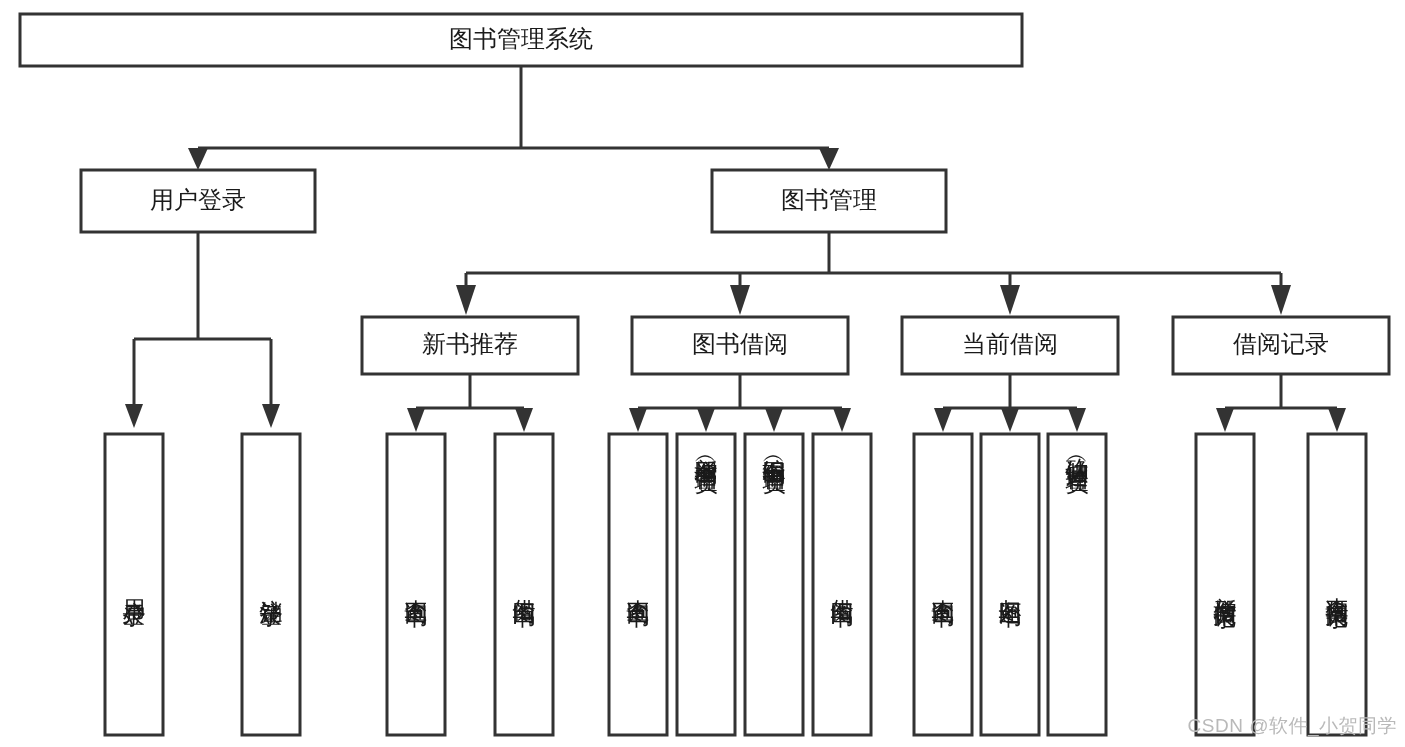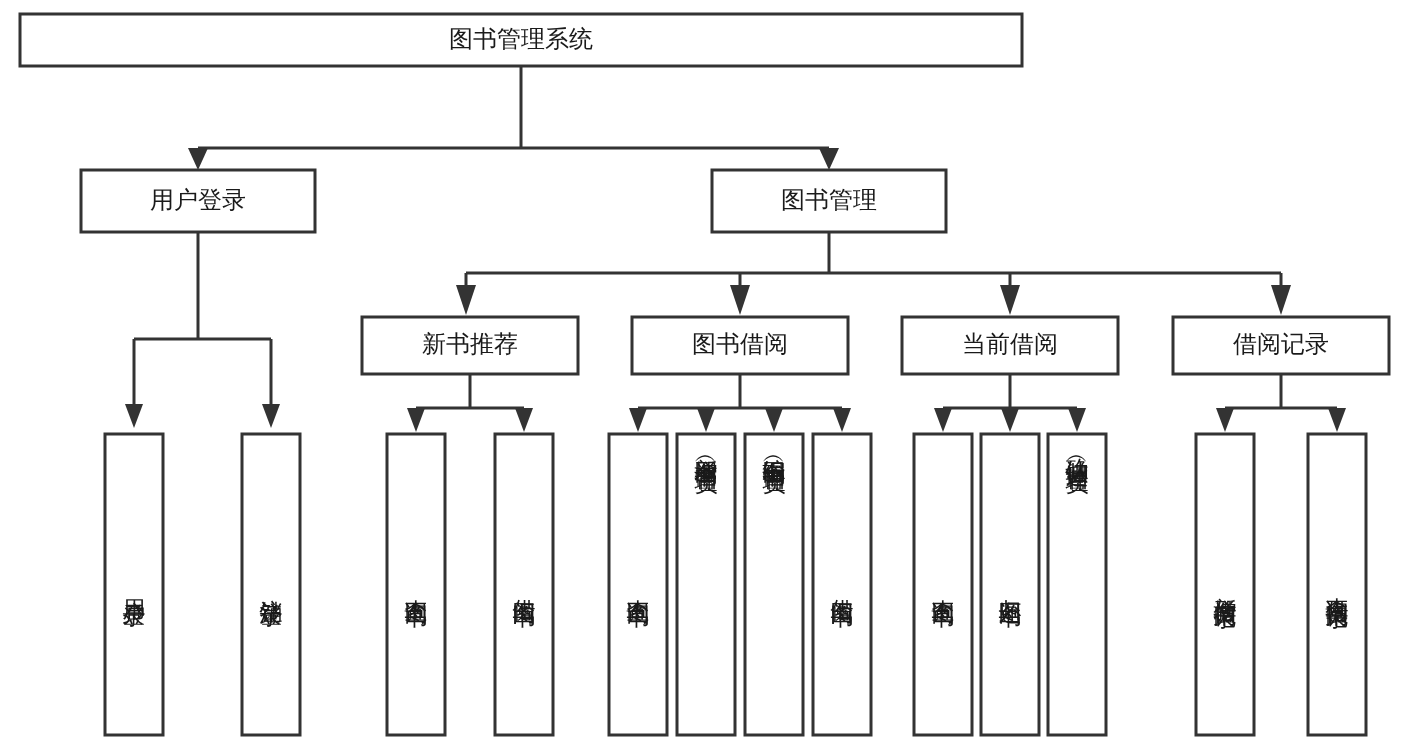--- a/index.html
+++ b/index.html
@@ -236,13 +236,14 @@
     <span class="vert-label" style="margin-top:6px;">确认归还（管理员）</span>
   </div>
 
   <div class="vert-label-wrap" style="left:1196px; top:434px; width:58px; height:301px;">
     <span class="vert-label">新增借阅记录</span>
   </div>
   <div class="vert-label-wrap" style="left:1308px; top:434px; width:58px; height:301px;">
     <span class="vert-label">查询借阅记录</span>
   </div>
 
+  <div class="watermark">CSDN @软件_小贺同学</div>
 </div>
 
 </body></html>

